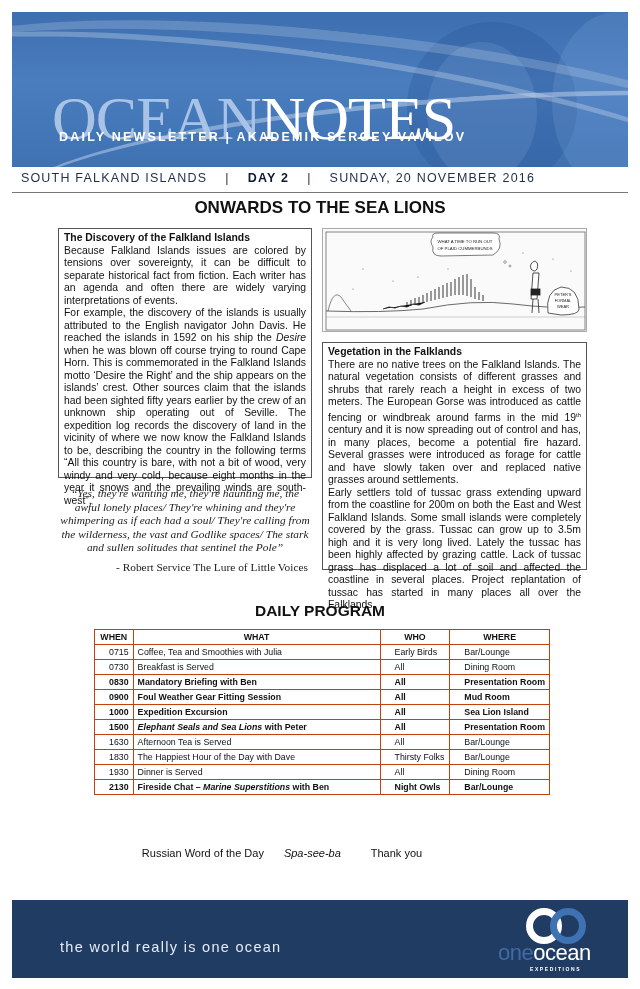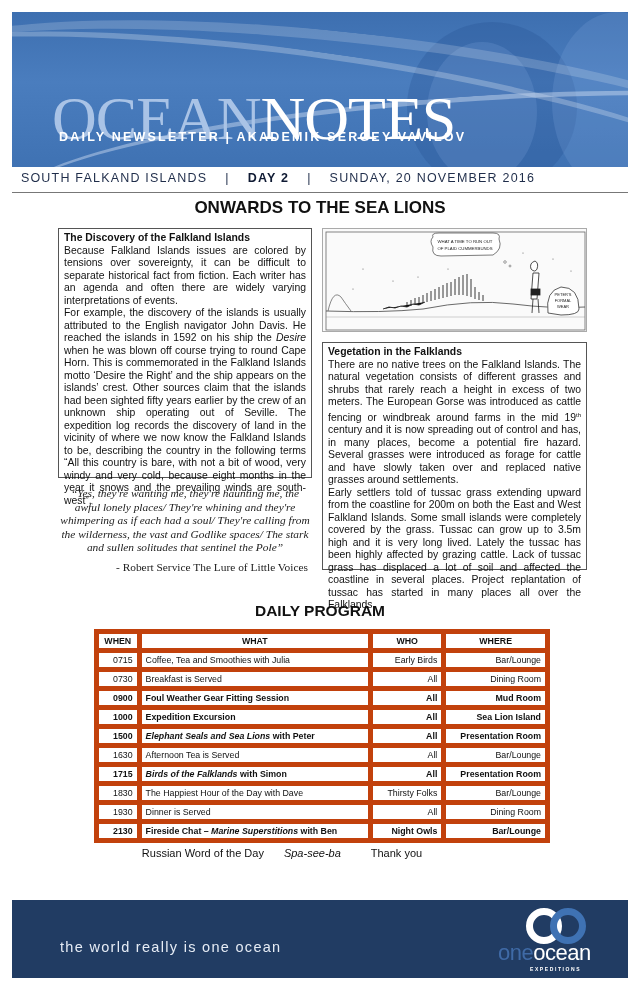--- a/index.html
+++ b/index.html
@@ -39,23 +39,23 @@
   .quote { position: absolute; left: 58px; top: 487px; width: 254px; font-family: "Liberation Serif", serif; font-style: italic; font-size: 11.4px; line-height: 13.5px; text-align: center; color: #222; }
   .attrib { position: absolute; left: 108px; top: 561px; width: 200px; text-align: right; font-family: "Liberation Serif", serif; font-size: 11.4px; color: #222; white-space: nowrap; }
 
   
   .cartoon { position: absolute; left: 322px; top: 228px; width: 265px; height: 104px; border: 1px solid #aaa; box-sizing: border-box; background: #fafafa; overflow: hidden; }
   .cartoon svg { display: block; }
 
   
   .prog-title { position: absolute; left: 0; width: 640px; top: 602px; text-align: center; font-weight: bold; font-size: 15.5px; }
   table.program { position: absolute; left: 94px; top: 629px; width: 456px; border-collapse: collapse; font-size: 8.8px; }
-  table.program th, table.program td { border: 5px solid #c2410c; height: 14px; padding: 0 4px; white-space: nowrap; }
+  table.program th, table.program td { border: 1px solid #c2410c; height: 14px; padding: 0 4px; white-space: nowrap; }
   table.program th { font-weight: bold; text-align: center; }
-  table.program td.c { text-align: right; padding-left: 14px; }
+  table.program td.c { text-align: left; padding-left: 14px; }
   table.program td.l { text-align: left; }
   table.program tr.bold td { font-weight: bold; }
   .col-when { width: 29px; } .col-what { width: 249px; } .col-who { width: 61px; } .col-where { width: 85px; }
 
   .word-line { position: absolute; left: 0; width: 564px; top: 847px; text-align: center; font-size: 11px; white-space: nowrap; }
   .word-line span { display: inline-block; }
   .word-line .ru { font-style: italic; margin: 0 30px 0 20px; }
 
   
   .footer { position: absolute; left: 12px; top: 900px; width: 616px; height: 78px; background: #213c63; }
@@ -168,20 +168,26 @@
         <td class="c">Early Birds</td>
         <td class="c">Bar/Lounge</td>
       </tr>
       <tr>
         <td class="c">0730</td>
         <td class="l"><span>Breakfast is Served</span><em></em><span></span></td>
         <td class="c">All</td>
         <td class="c">Dining Room</td>
       </tr>
       <tr class="bold">
+        <td class="c">0830</td>
+        <td class="l"><span>Mandatory Briefing with Ben</span><em></em><span></span></td>
+        <td class="c">All</td>
+        <td class="c">Presentation Room</td>
+      </tr>
+      <tr class="bold">
         <td class="c">0900</td>
         <td class="l"><span>Foul Weather Gear Fitting Session</span><em></em><span></span></td>
         <td class="c">All</td>
         <td class="c">Mud Room</td>
       </tr>
       <tr class="bold">
         <td class="c">1000</td>
         <td class="l"><span>Expedition Excursion</span><em></em><span></span></td>
         <td class="c">All</td>
         <td class="c">Sea Lion Island</td>
@@ -190,26 +196,20 @@
         <td class="c">1500</td>
         <td class="l"><span></span><em>Elephant Seals and Sea Lions</em><span> with Peter</span></td>
         <td class="c">All</td>
         <td class="c">Presentation Room</td>
       </tr>
       <tr>
         <td class="c">1630</td>
         <td class="l"><span>Afternoon Tea is Served</span><em></em><span></span></td>
         <td class="c">All</td>
         <td class="c">Bar/Lounge</td>
-      </tr>
-      <tr class="bold">
-        <td class="c">1715</td>
-        <td class="l"><span></span><em>Birds of the Falklands</em><span> with Simon</span></td>
-        <td class="c">All</td>
-        <td class="c">Presentation Room</td>
       </tr>
       <tr>
         <td class="c">1830</td>
         <td class="l"><span>The Happiest Hour of the Day with Dave</span><em></em><span></span></td>
         <td class="c">Thirsty Folks</td>
         <td class="c">Bar/Lounge</td>
       </tr>
       <tr>
         <td class="c">1930</td>
         <td class="l"><span>Dinner is Served</span><em></em><span></span></td>

